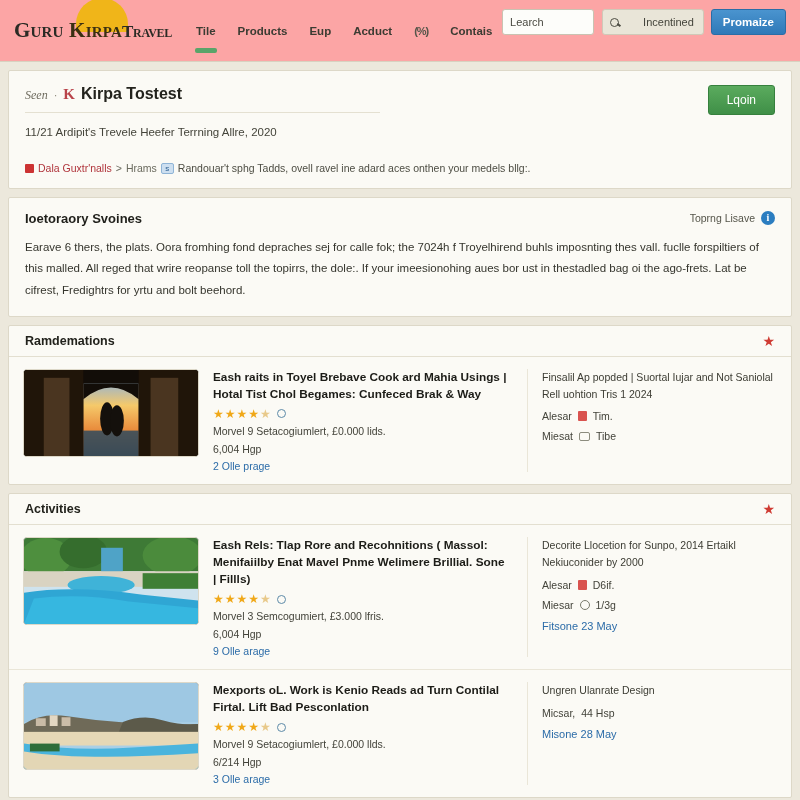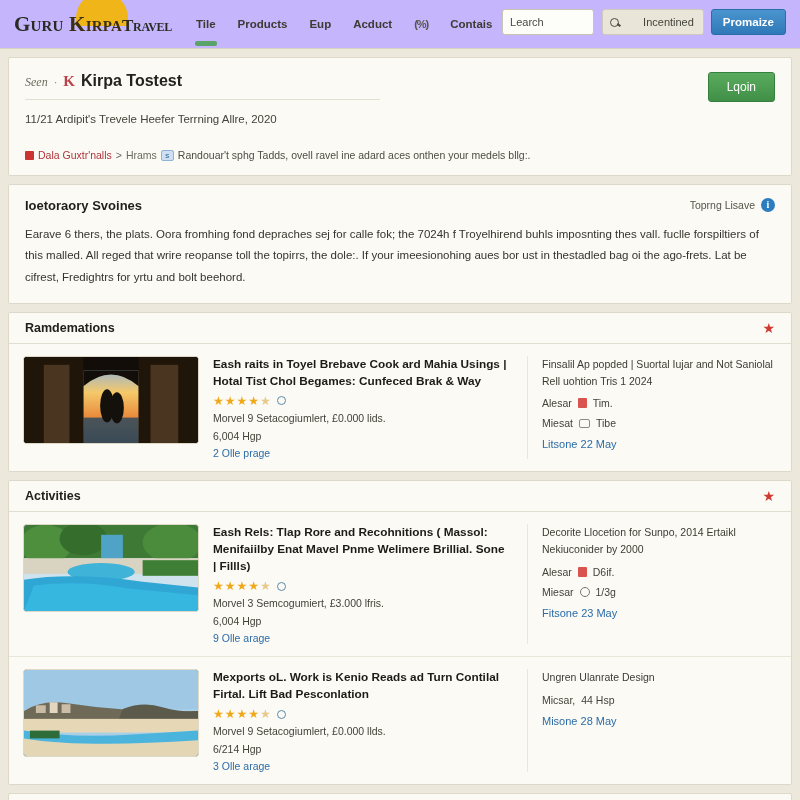--- a/index.html
+++ b/index.html
@@ -5,22 +5,22 @@
   * { box-sizing: border-box; margin: 0; padding: 0; }
   html, body {
     width: 800px; height: 800px;
     background: #ece8dc;
     font-family: "Liberation Sans", sans-serif;
     overflow: hidden;
   }
 
   
   .topbar {
-    height: 49px;
-    background: #c4b5fd;
+    height: 62px;
+    background: #fca5a5;
     border-bottom: 1px solid #d8d2c0;
     display: flex;
     align-items: center;
     padding: 12px 14px;
     position: relative;
   }
   .brand {
     display: flex; align-items: baseline;
     position: relative;
     margin-right: 22px;
@@ -339,21 +339,20 @@
         <div class="r-row">
           <span>Alesar</span>
           <span class="ico-red"></span>
           <span>Tim.</span>
         </div>
         <div class="r-row">
           <span>Miesat</span>
           <span class="ico-box"></span>
           <span>Tibe</span>
         </div>
-        <div class="r-link">Litsone 22 May</div>
       </div>
     </div>
   </div>
 
   <div class="panel">
     <div class="sect-head">
       <span class="sect-title">Activities</span>
       <span class="star-red">★</span>
     </div>
 

